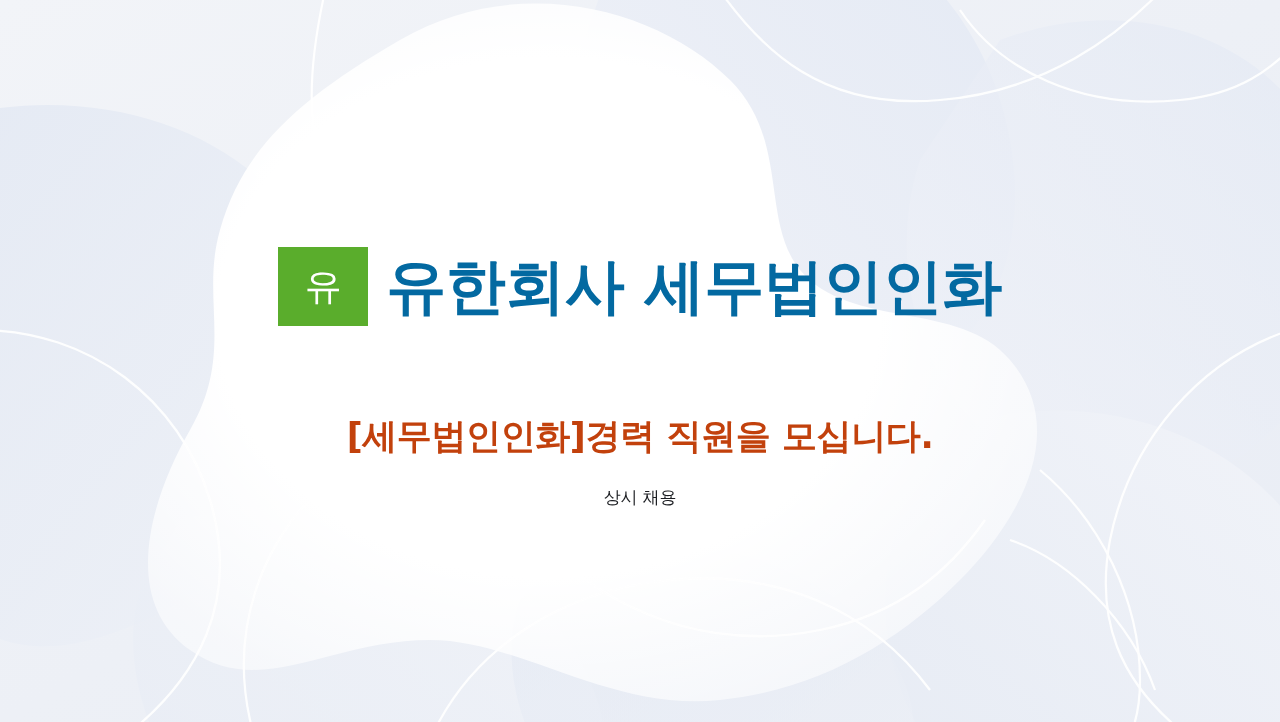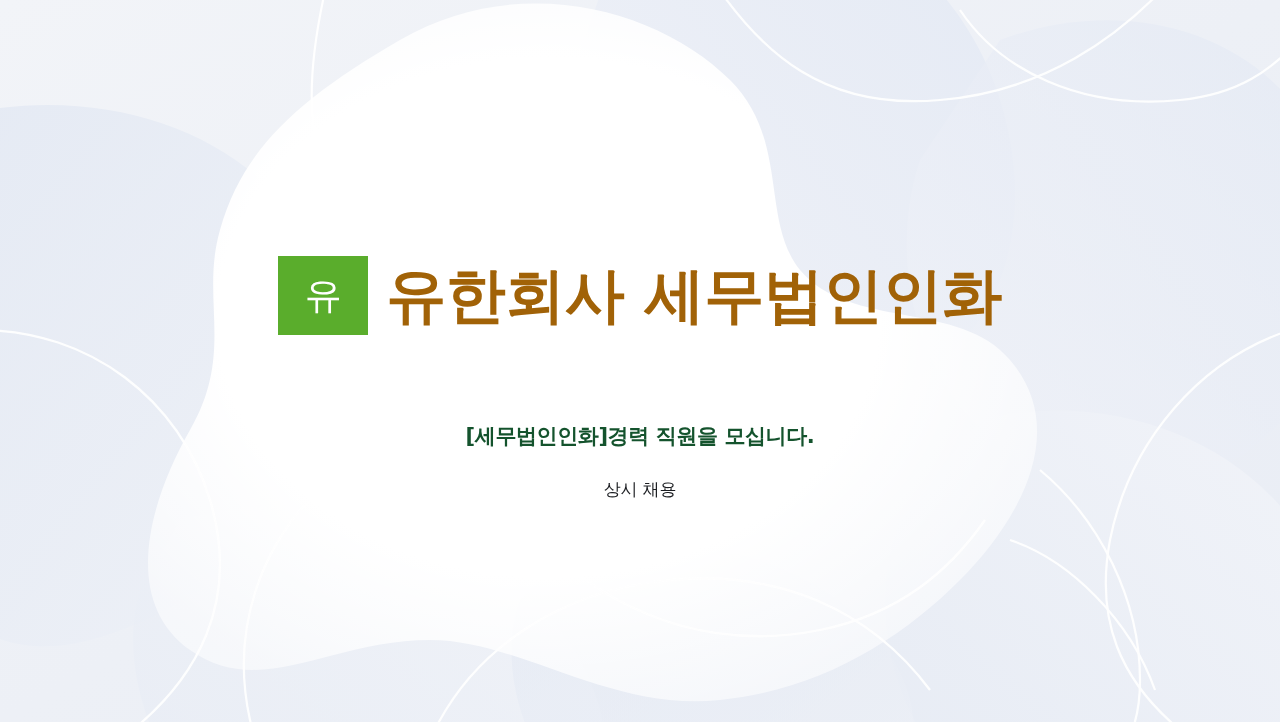--- a/index.html
+++ b/index.html
@@ -63,31 +63,31 @@
     font-size: 37px;
     line-height: 1;
     font-weight: 400;
     letter-spacing: 0;
     font-family: "DejaVu Sans", "Liberation Sans", sans-serif;
   }
 
   .company-title {
     font-size: 60px;
     font-weight: 700;
-    color: #a16207;
+    color: #0369a1;
     letter-spacing: -0.5px;
     line-height: 1.08;
     white-space: nowrap;
     text-align: center;
   }
 
   .job-title {
-    font-size: 21px;
+    font-size: 35px;
     font-weight: 700;
-    color: #14532d;
+    color: #c2410c;
     letter-spacing: -0.4px;
     line-height: 1.2;
     margin-bottom: 30px;
     white-space: nowrap;
   }
 
   .hiring-period {
     font-size: 17px;
     font-weight: 400;
     color: #1b1d21;

